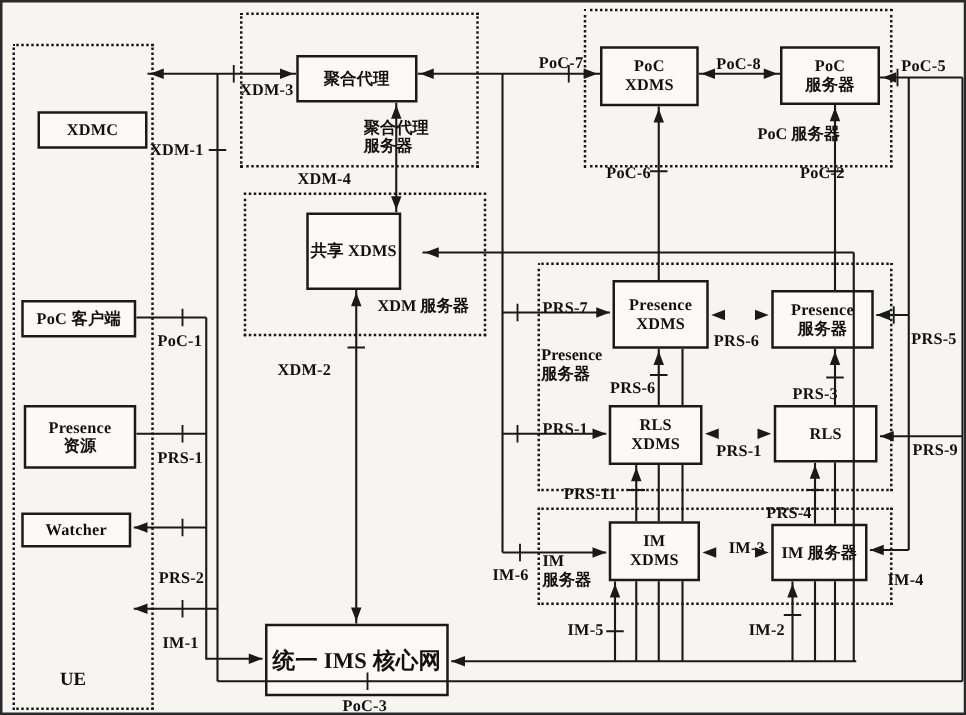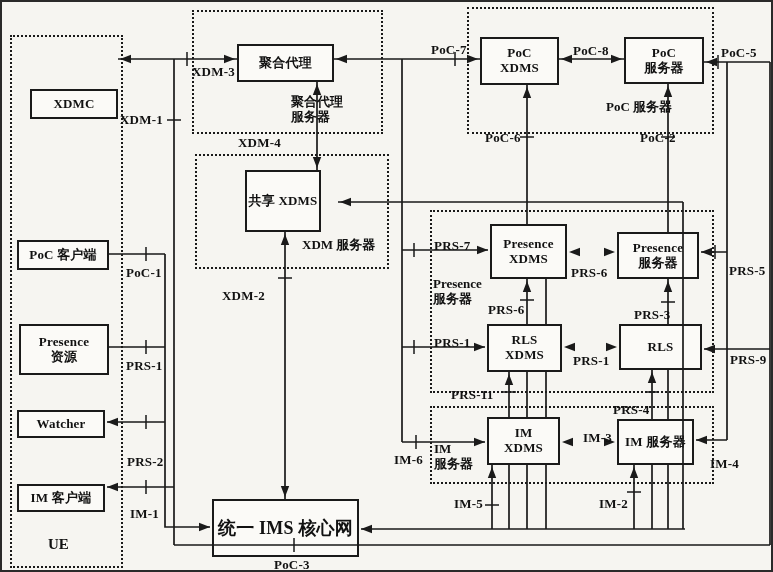--- a/index.html
+++ b/index.html
@@ -104,23 +104,20 @@
   <div class="node" style="left:15px;top:238px;width:92px;height:30px;">
     <span>PoC 客户端</span>
   </div>
   <div class="node" style="left:17px;top:322px;width:90px;height:51px;">
     <span>Presence</span>
     <span>资源</span>
   </div>
   <div class="node" style="left:15px;top:408px;width:88px;height:28px;">
     <span>Watcher</span>
   </div>
-  <div class="node" style="left:15px;top:482px;width:88px;height:28px;">
-    <span>IM 客户端</span>
-  </div>
   <div class="node" style="left:235px;top:42px;width:97px;height:38px;">
     <span>聚合代理</span>
   </div>
   <div class="node" style="left:243px;top:168px;width:76px;height:62px;">
     <span>共享 XDMS</span>
   </div>
   <div class="node" style="left:210px;top:497px;width:147px;height:58px;font-size:18px;justify-content:center;">
     <span>统一 IMS 核心网</span>
   </div>
   <div class="node" style="left:478px;top:35px;width:79px;height:48px;">

